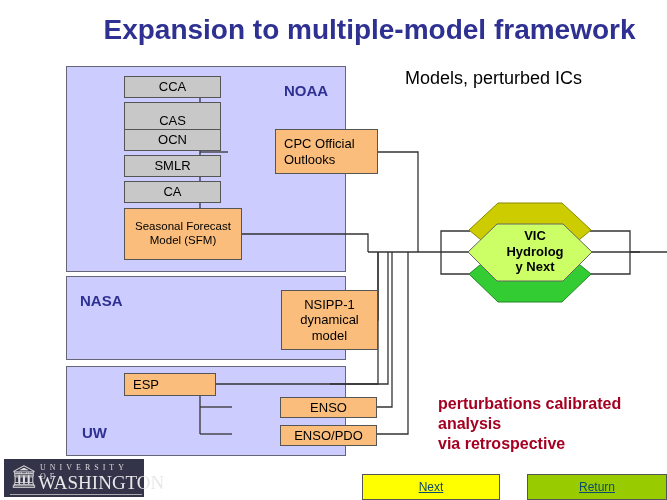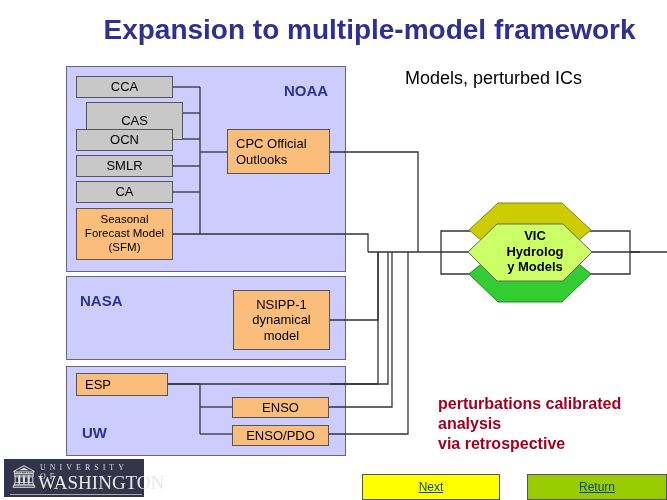--- a/index.html
+++ b/index.html
@@ -3,21 +3,21 @@
 <meta charset="utf-8">
 <style>
   html, body { margin:0; padding:0; }
   body { width:667px; height:500px; position:relative; background:#ffffff; overflow:hidden;
          font-family:"Liberation Sans", sans-serif; }
   .title { position:absolute; left:0; top:14px; width:667px; text-align:center;
            font-size:28px; font-weight:bold; color:#2e3192;margin-left:36px; }
   .group { position:absolute; background:#ccccff; border:1px solid #666677; box-sizing:border-box; }
   .glabel { position:absolute; font-size:15px; font-weight:bold; color:#2e3192; }
   .box { position:absolute; box-sizing:border-box; border:1px solid #555555; display:flex;
-         align-items:center; justify-content:center; text-align:center; font-size:13px; color:#000; line-height:1.2; }
+         align-items:center; justify-content:center; text-align:center; font-size:13px; color:#000; line-height:1.2;margin-left:48px; }
   .grey { background:#c8c8c8; }
   .orange { background:#fbbd7c; }
   .small { font-size:11.5px; }
   .left { justify-content:flex-start; padding-left:8px; text-align:left; }
   svg.wires { position:absolute; left:0; top:0; }
   .note { position:absolute; font-size:18px; color:#000; line-height:1.3; }
   .red { position:absolute; font-size:16px; font-weight:bold; color:#a50021; line-height:1.25; }
   .vic { position:absolute; left:490px; top:228px; width:90px; text-align:center; font-size:13px;
          font-weight:bold; color:#000; line-height:1.2; }
   .uw-logo { position:absolute; left:4px; top:459px; width:140px; height:38px; background:#33334a; }
@@ -80,37 +80,37 @@
     <polyline points="590,231 630,231 630,274 590,274"></polyline>
     <line x1="630" y1="252" x2="667" y2="252"></line>
   </g>
 
   <polygon points="498,203 562,203 591,230 562,254 498,254 469,230" fill="#cccc00" stroke="#888800" stroke-width="1"></polygon>
   <polygon points="498,250 562,250 591,274 562,302 498,302 469,274" fill="#33cc33" stroke="#228822" stroke-width="1"></polygon>
   <polygon points="497,224 563,224 592,252 563,281 497,281 468,252" fill="#ccff66" stroke="#666" stroke-width="1"></polygon>
 </svg>
 
 <div class="box grey" style="left:76px;top:76px;width:97px;height:22px;">CCA</div>
-<div class="box grey" style="left:86px;top:102px;width:97px;height:38px;">CAS</div>
+<div class="box grey" style="left:76px;top:102px;width:97px;height:38px;">CAS</div>
 <div class="box grey" style="left:76px;top:129px;width:97px;height:22px;">OCN</div>
 <div class="box grey" style="left:76px;top:155px;width:97px;height:22px;">SMLR</div>
 <div class="box grey" style="left:76px;top:181px;width:97px;height:22px;">CA</div>
-<div class="box orange small" style="left:76px;top:208px;width:97px;height:52px;padding:0 6px;">Seasonal Forecast Model (SFM)</div>
+<div class="box orange small" style="left:76px;top:208px;width:118px;height:52px;padding:0 6px;">Seasonal Forecast Model (SFM)</div>
 <div class="box orange left" style="left:227px;top:129px;width:103px;height:45px;">CPC Official Outlooks</div>
 
 <div class="box orange" style="left:233px;top:290px;width:97px;height:60px;padding:0 6px;">NSIPP-1 dynamical model</div>
 
 <div class="box orange left" style="left:76px;top:373px;width:92px;height:23px;">ESP</div>
 <div class="box orange" style="left:232px;top:397px;width:97px;height:21px;">ENSO</div>
 <div class="box orange" style="left:232px;top:425px;width:97px;height:21px;">ENSO/PDO</div>
 
 <div class="vic">
   <div>VIC</div>
   <div>Hydrolog</div>
-  <div>y Models</div>
+  <div>y Next</div>
 </div>
 
 <div class="note" style="left:405px;top:67px;">
   <div>Models, perturbed ICs</div>
 </div>
 <div class="red" style="left:438px;top:394px;">
   <div>perturbations calibrated</div>
   <div>analysis</div>
   <div>via retrospective</div>
 </div>

